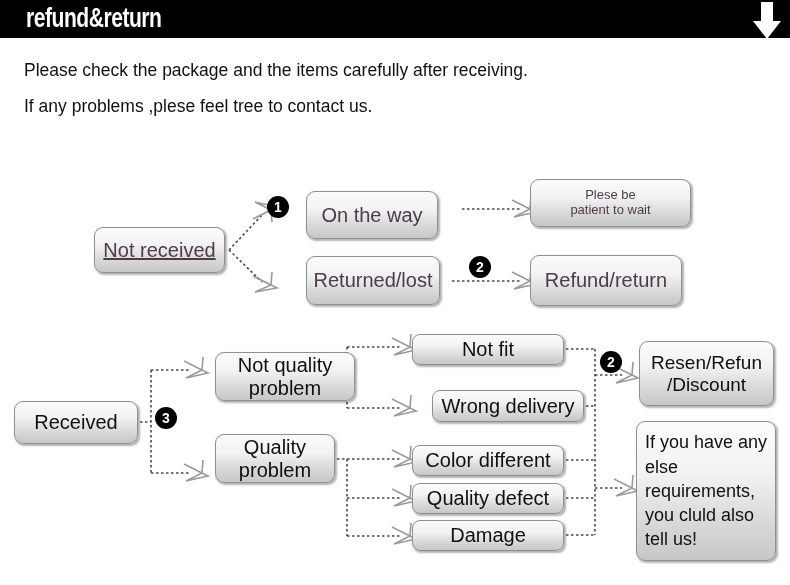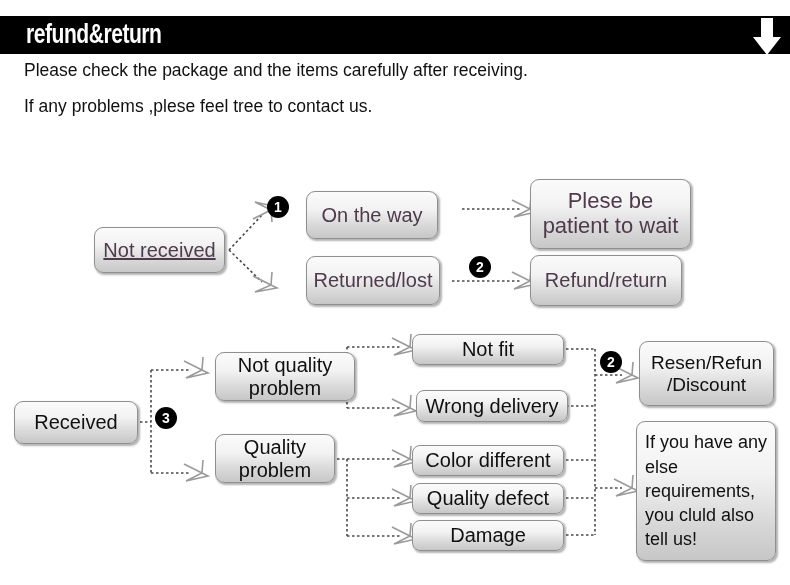--- a/index.html
+++ b/index.html
@@ -14,21 +14,21 @@
     position: relative;
     width: 790px;
     height: 585px;
     background: #ffffff;
     overflow: hidden;
   }
 
   
   .header-bar {
     position: absolute;
-    left: 0; top: 16px;
+    left: 0; top: 0;
     width: 790px;
     height: 38px;
     background: #000000;
   }
   .header-title {
     position: absolute;
     left: 26px;
     top: 3px;
     color: #ffffff;
     font-family: "Liberation Sans Narrow", "Liberation Sans", sans-serif;
@@ -91,29 +91,29 @@
     justify-content: flex-start;
     text-align: left;
     line-height: 1.35;
     padding: 4px 6px 4px 8px;
   }
 
   
   #box-not-received { left: 94px;  top: 227px; width: 131px; height: 46px; text-decoration: underline; }
   #box-on-the-way   { left: 306px; top: 191px; width: 132px; height: 48px; }
   #box-returned-lost{ left: 306px; top: 256px; width: 134px; height: 49px; }
-  #box-please-wait  { left: 530px; top: 179px; width: 161px; height: 70px; font-size: 22px; }
+  #box-please-wait  { left: 530px; top: 179px; width: 161px; height: 48px; font-size: 13px; }
   #box-refund-return{ left: 530px; top: 255px; width: 152px; height: 51px; }
 
   
   #box-received      { left: 14px;  top: 401px; width: 124px; height: 43px; color:#101010; }
   #box-not-quality   { left: 215px; top: 352px; width: 140px; height: 49px; color:#101010; }
   #box-quality       { left: 215px; top: 434px; width: 120px; height: 49px; color:#101010; }
   #box-not-fit       { left: 412px; top: 334px; width: 152px; height: 31px; color:#101010; }
-  #box-wrong-delivery{ left: 416px; top: 390px; width: 152px; height: 32px; color:#101010; }
+  #box-wrong-delivery{ left: 432px; top: 390px; width: 152px; height: 32px; color:#101010; }
   #box-color-diff    { left: 412px; top: 445px; width: 152px; height: 31px; color:#101010; }
   #box-quality-defect{ left: 412px; top: 483px; width: 152px; height: 31px; color:#101010; }
   #box-damage        { left: 412px; top: 520px; width: 152px; height: 31px; color:#101010; }
   #box-resend        { left: 639px; top: 341px; width: 135px; height: 65px; color:#101010; font-size: 19px; }
   #box-anyelse       { left: 636px; top: 421px; width: 140px; height: 140px; color:#101010; font-size: 18px; }
 
   
   .num-circle {
     position: absolute;
     width: 22px;

